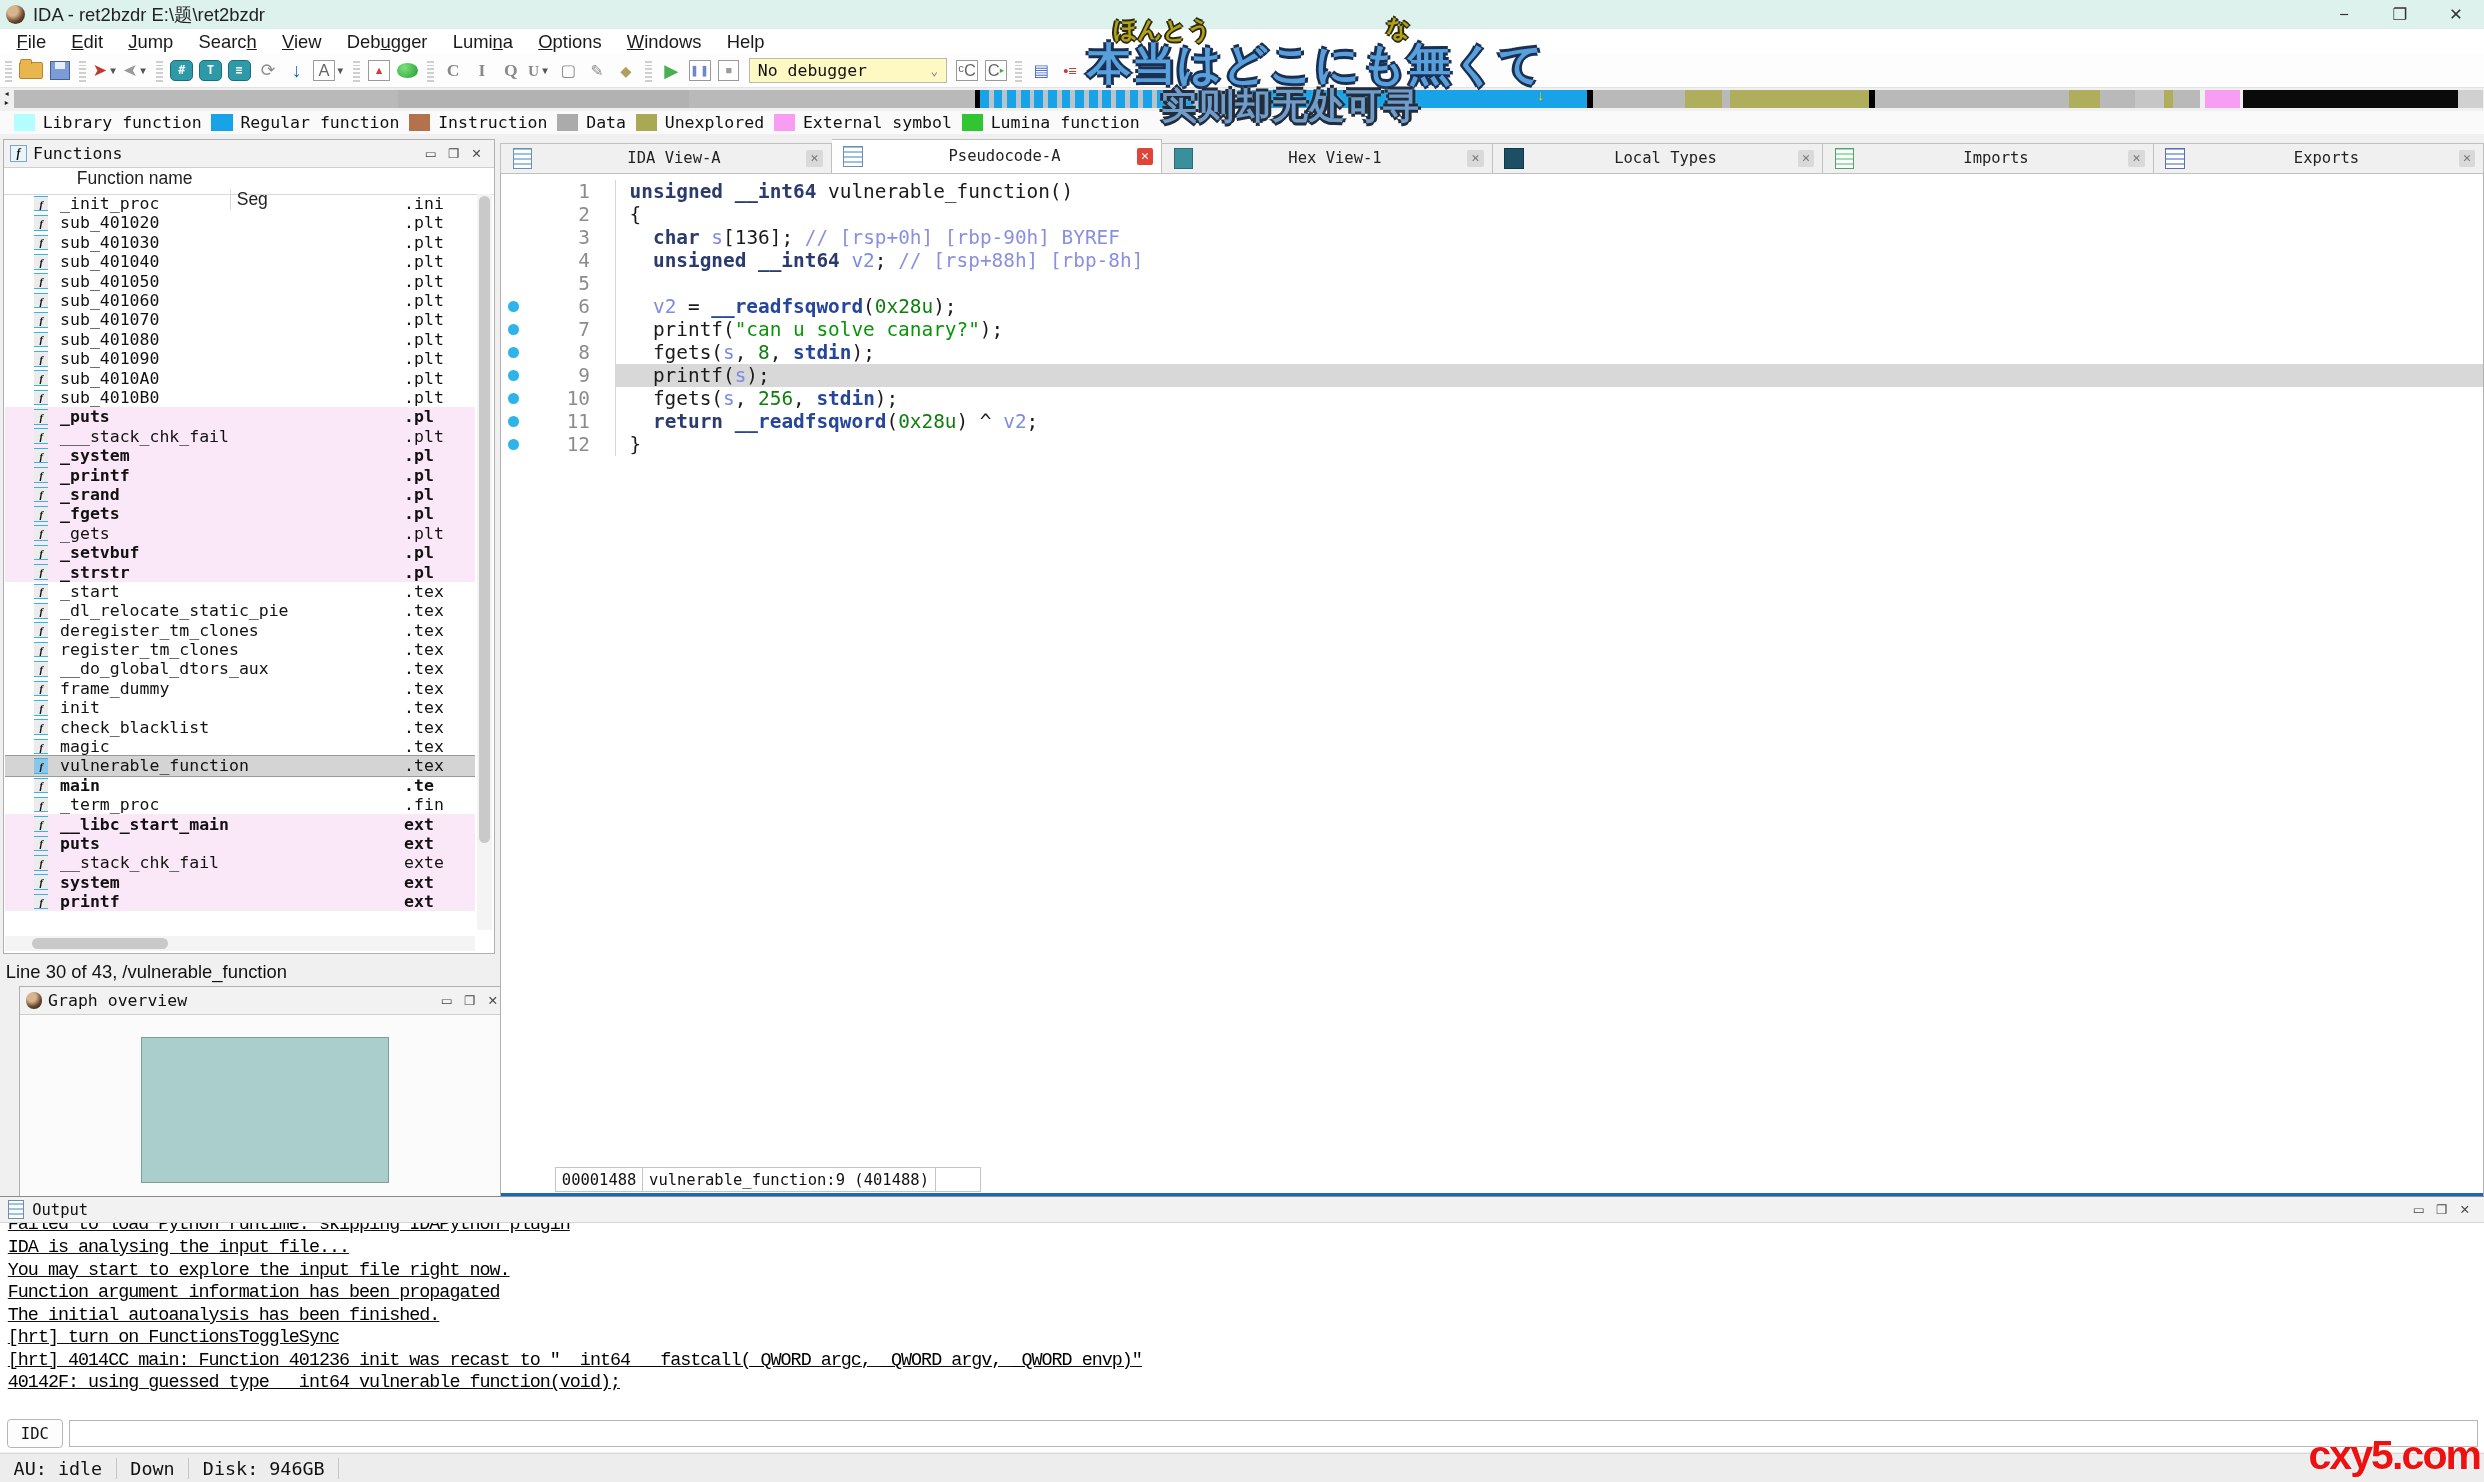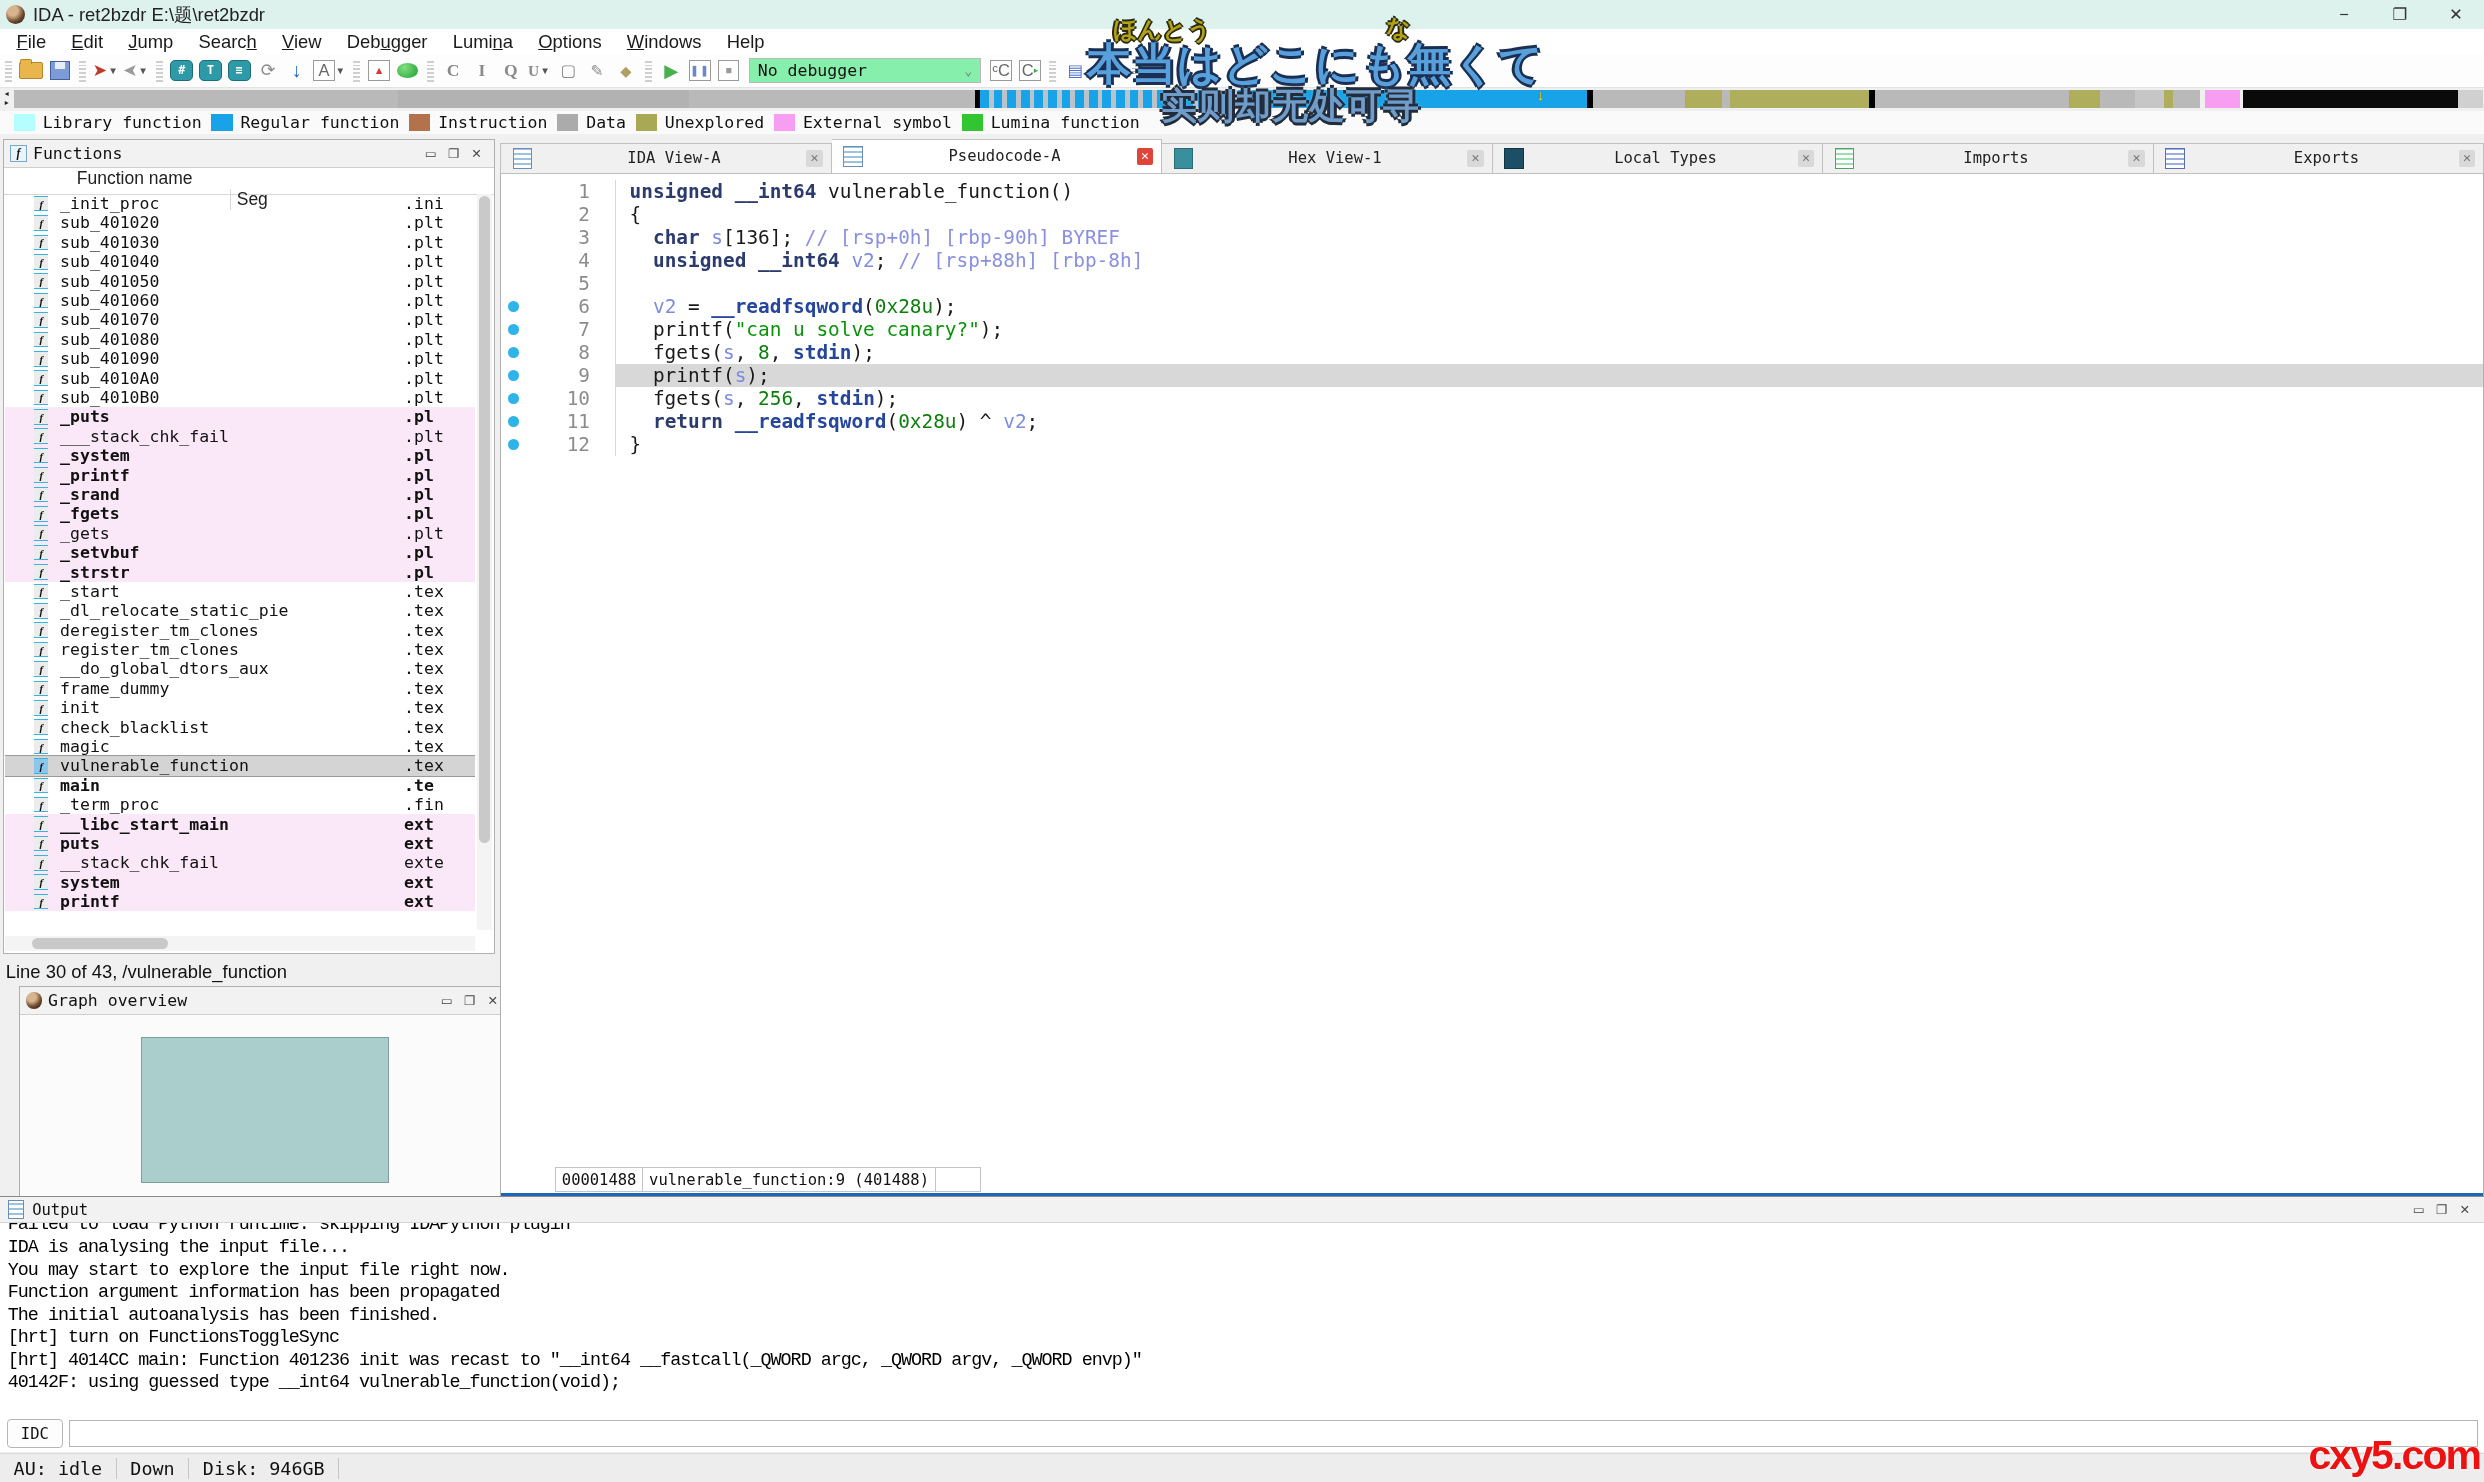--- a/index.html
+++ b/index.html
@@ -27,21 +27,21 @@
   .tb-btn{height:25px;min-width:25px;display:flex;align-items:center;justify-content:center;
           margin:0 1.9px;font-size:16.5px;color:#666;}
   .tb-dd{font-size:9.7px;color:#555;margin:0 1px;}
   .glyph-folder{width:21.3px;height:14.6px;background:#e8b64c;border:1px solid #b8862c;border-radius:1.9px;position:relative;}
   .glyph-folder:before{content:"";position:absolute;left:0;top:-3.9px;width:9.7px;height:3.9px;background:#e8b64c;border:1px solid #b8862c;border-bottom:none;border-radius:1.9px 1.9px 0 0;}
   .glyph-save{width:17.5px;height:17.5px;background:#7d9bd6;border:1px solid #44609c;position:relative;}
   .glyph-save:before{content:"";position:absolute;left:3.9px;top:0;width:9.7px;height:6.8px;background:#e8eef8;}
   .glyph-teal{width:21.3px;height:19.4px;border-radius:4.9px;background:#2e9aa8;color:#fff;
       font:bold 11.6px "DejaVu Sans Mono",monospace;display:flex;align-items:center;justify-content:center;border:1px solid #1d6d78;}
   .glyph-box{width:19.4px;height:19.4px;border:1px solid #9a9a9a;display:flex;align-items:center;justify-content:center;background:#fff;}
-  #no-debugger{width:232px;height:25px;border:1px solid #b9b9b9;background:#86efac;display:flex;align-items:center;
+  #no-debugger{width:198px;height:25px;border:1px solid #b9b9b9;background:#fef9c3;display:flex;align-items:center;
       font:16.5px "DejaVu Sans Mono",monospace;padding:0 7.8px;box-sizing:border-box;margin:0 5.8px;}
   #no-debugger .chev{margin-left:auto;color:#777;font-size:12.6px;}
   
   #navband{position:absolute;left:0;top:88px;width:2484px;height:22px;background:#f0f0f0;display:flex;align-items:center;}
   #nav-arrows{width:13.6px;height:17.5px;font-size:7.8px;line-height:8.7px;color:#222;text-align:center;}
   #navsegs{display:flex;height:17.5px;flex:1;}
   .navseg{height:17.5px;}
   .seg-stripes{background:repeating-linear-gradient(90deg,#18a2e8 0 8.7px,#b9c3c9 8.7px 13.6px);}
   #nav-cursor{position:absolute;left:1537px;top:-1px;color:#f2e300;font-size:14.6px;font-weight:bold;text-shadow:0 0 1px #555;}
   
@@ -118,21 +118,21 @@
   .c-intr{color:#25469a;font-weight:bold;}
   #locator{position:absolute;left:54px;bottom:3.9px;height:25px;display:flex;font:15.5px "DejaVu Sans Mono",monospace;color:#111;}
   .loc-cell{border:1px solid #c4c4c4;display:flex;align-items:center;padding:0 5.8px;background:#fff;}
   .loc-cell + .loc-cell{border-left:none;}
   #blue-line{position:absolute;left:0;bottom:0;width:100%;height:2.9px;background:#1a66b8;}
   
   #output-panel{position:absolute;left:0;top:1196px;width:2484px;height:256px;background:#fff;border-top:1.9px solid #8a8a8a;box-sizing:border-box;}
   #output-title{height:25px;background:#f2f2f2;border-bottom:1px solid #d5d5d5;display:flex;align-items:center;padding:0 7.8px;}
   #output-icon{width:14.6px;height:17.5px;border:1px solid #6a8fb5;background:repeating-linear-gradient(0deg,#fff 0 2.9px,#9cc2e0 2.9px 4.9px);}
   #output-title .pt-label{font:15.5px "DejaVu Sans Mono",monospace;margin-left:7.8px;}
-  #output-log{position:absolute;left:0;top:26px;right:11px;height:196px;overflow:hidden;}
+  #output-log{position:absolute;left:0;top:26px;right:11px;height:196px;overflow:hidden;text-decoration:underline;}
   #output-log-inner{margin-top:-8.7px;padding-left:7.8px;}
   .logline{font:18.4px "Liberation Mono",monospace;letter-spacing:-1px;height:22.6px;white-space:pre;color:#000;}
   #idc-row{position:absolute;left:0;bottom:2.9px;width:100%;height:31px;display:flex;align-items:center;}
   #idc-btn{margin-left:6.8px;width:54px;height:27px;border:1px solid #b5b5b5;border-radius:3.9px;background:#fdfdfd;
      font:15.5px "DejaVu Sans Mono",monospace;display:flex;align-items:center;justify-content:center;}
   #idc-input{flex:1;margin:0 5.8px;height:25px;border:1px solid #b5b5b5;background:#fff;}
   
   #statusbar{position:absolute;left:0;top:1453px;width:2484px;height:30px;background:#ededed;border-top:1px solid #d8d8d8;
      display:flex;align-items:center;font:18.4px "DejaVu Sans Mono",monospace;color:#111;box-sizing:border-box;}
   .sb-item{padding:0 13.6px;}

